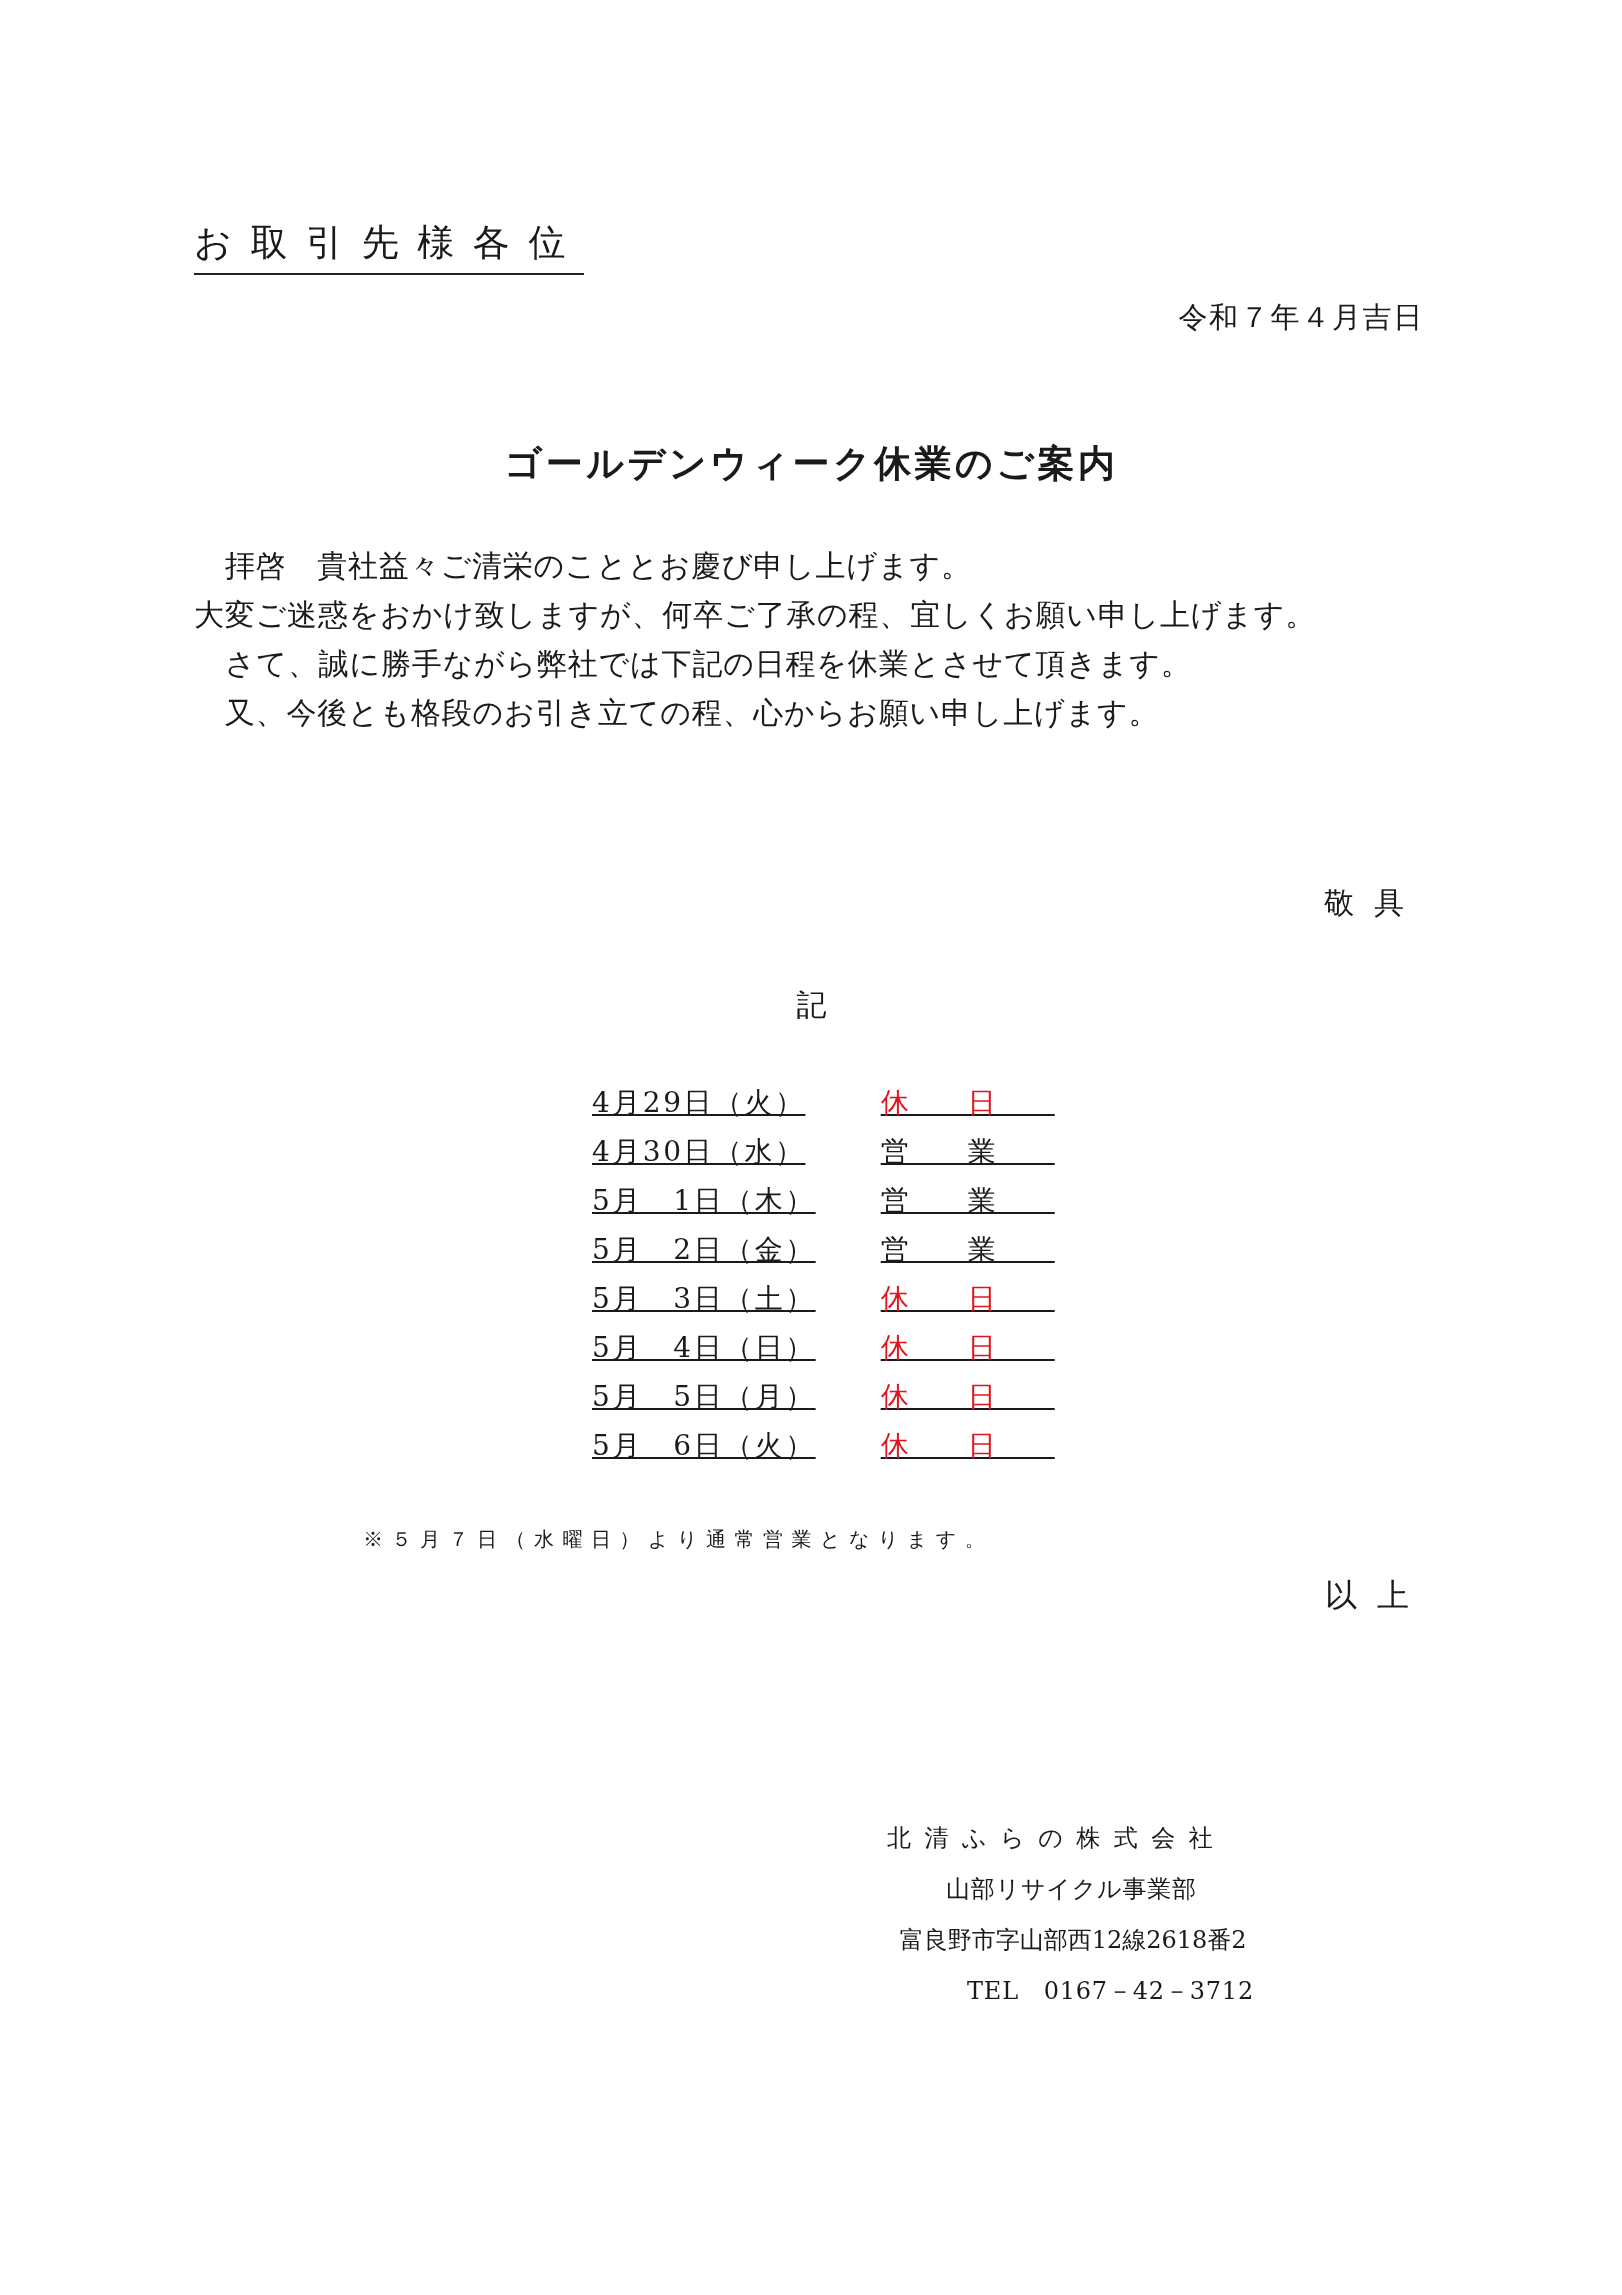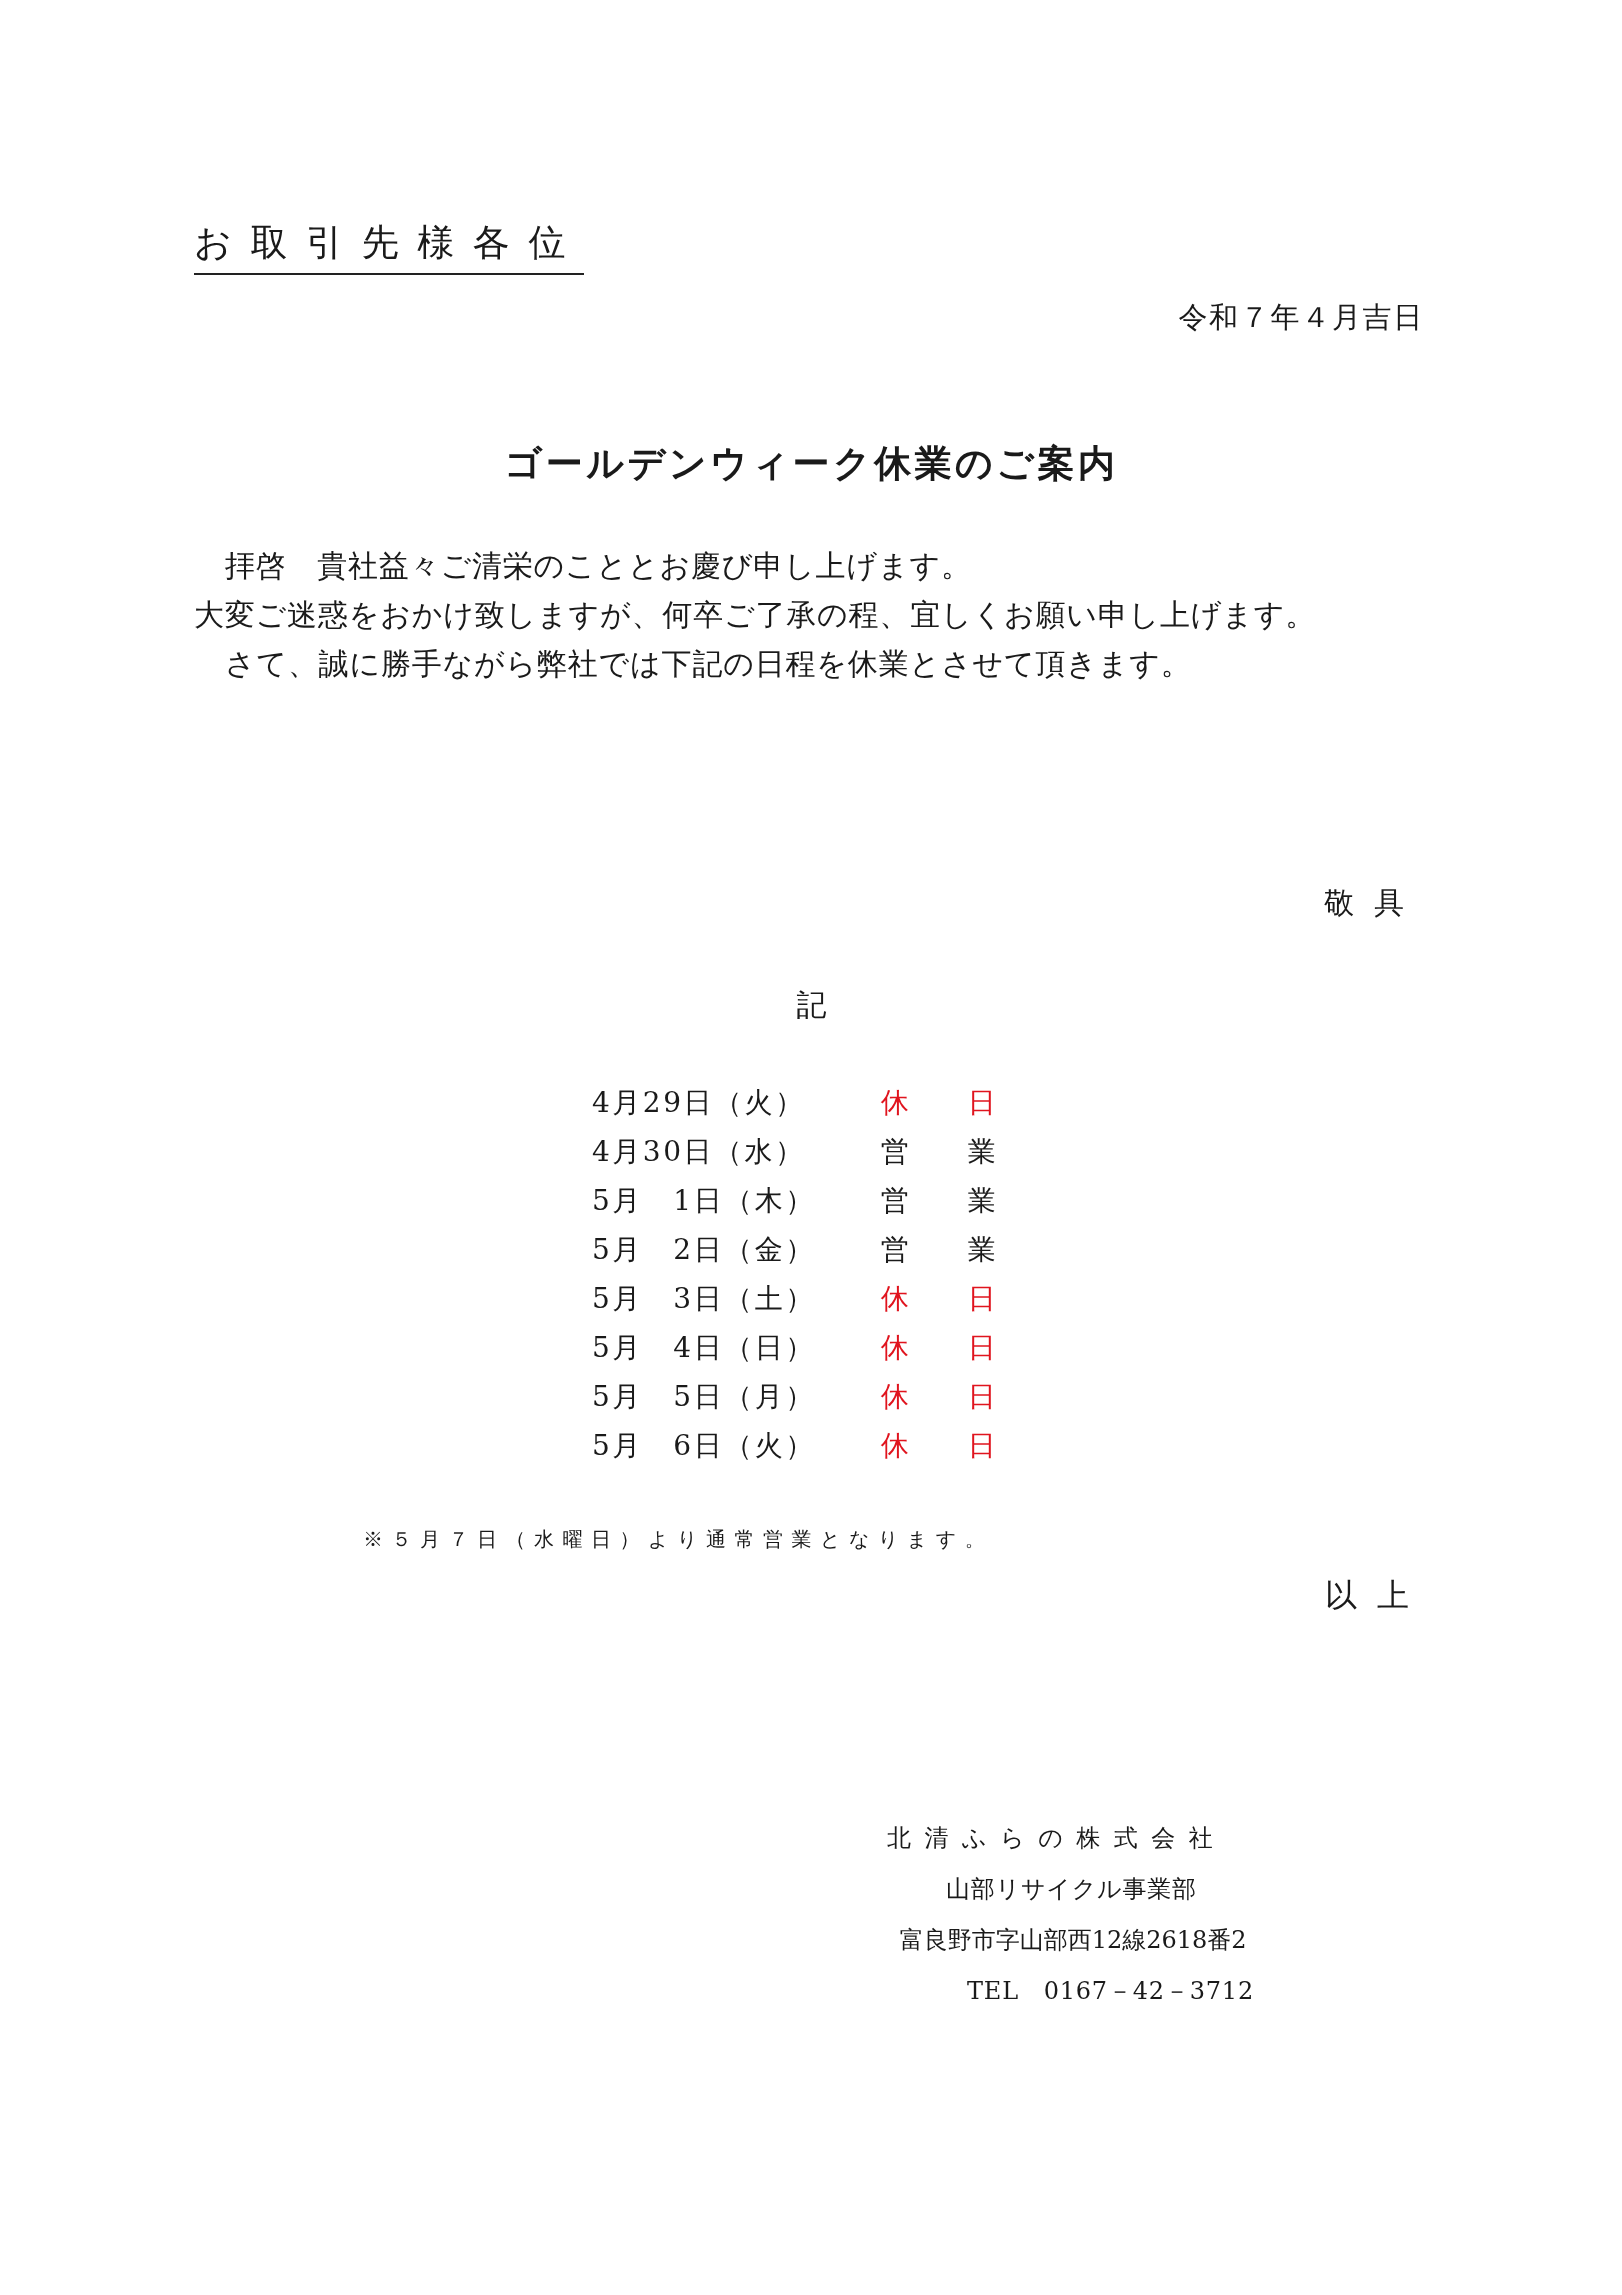--- a/index.html
+++ b/index.html
@@ -58,20 +58,21 @@
       font-size: 30px;
     }
     .schedule {
       left: 592px; top: 1078px;
       font-size: 28px;
     }
     .schedule .row {
       display: flex;
       height: 49px;
       align-items: center;
+      text-decoration: underline;
     }
     .schedule .date-cell {
       width: 287px;
       letter-spacing: 2.5px;
     }
     .schedule .status-cell {
       letter-spacing: 59px;
       padding-left: 1.7px;
     }
     .note {
@@ -101,20 +102,21 @@
 <div class="abs recipient">お取引先様各位</div>
 
 <div class="abs date">令和７年４月吉日</div>
 
 <div class="abs title">ゴールデンウィーク休業のご案内</div>
 
 <div class="abs body-text">
   <span class="line">　拝啓　貴社益々ご清栄のこととお慶び申し上げます。</span>
   <span class="line">大変ご迷惑をおかけ致しますが、何卒ご了承の程、宜しくお願い申し上げます。</span>
   <span class="line">　さて、誠に勝手ながら弊社では下記の日程を休業とさせて頂きます。</span>
+  <span class="line">　又、今後とも格段のお引き立ての程、心からお願い申し上げます。</span>
 </div>
 
 <div class="abs closing">敬具</div>
 
 <div class="abs ki">記</div>
 
 <div class="abs schedule">
   <div class="row">
     <span class="date-cell">4月29日（火）</span>
     <span class="status-cell" style="color: rgb(224, 20, 30);">休日</span>

